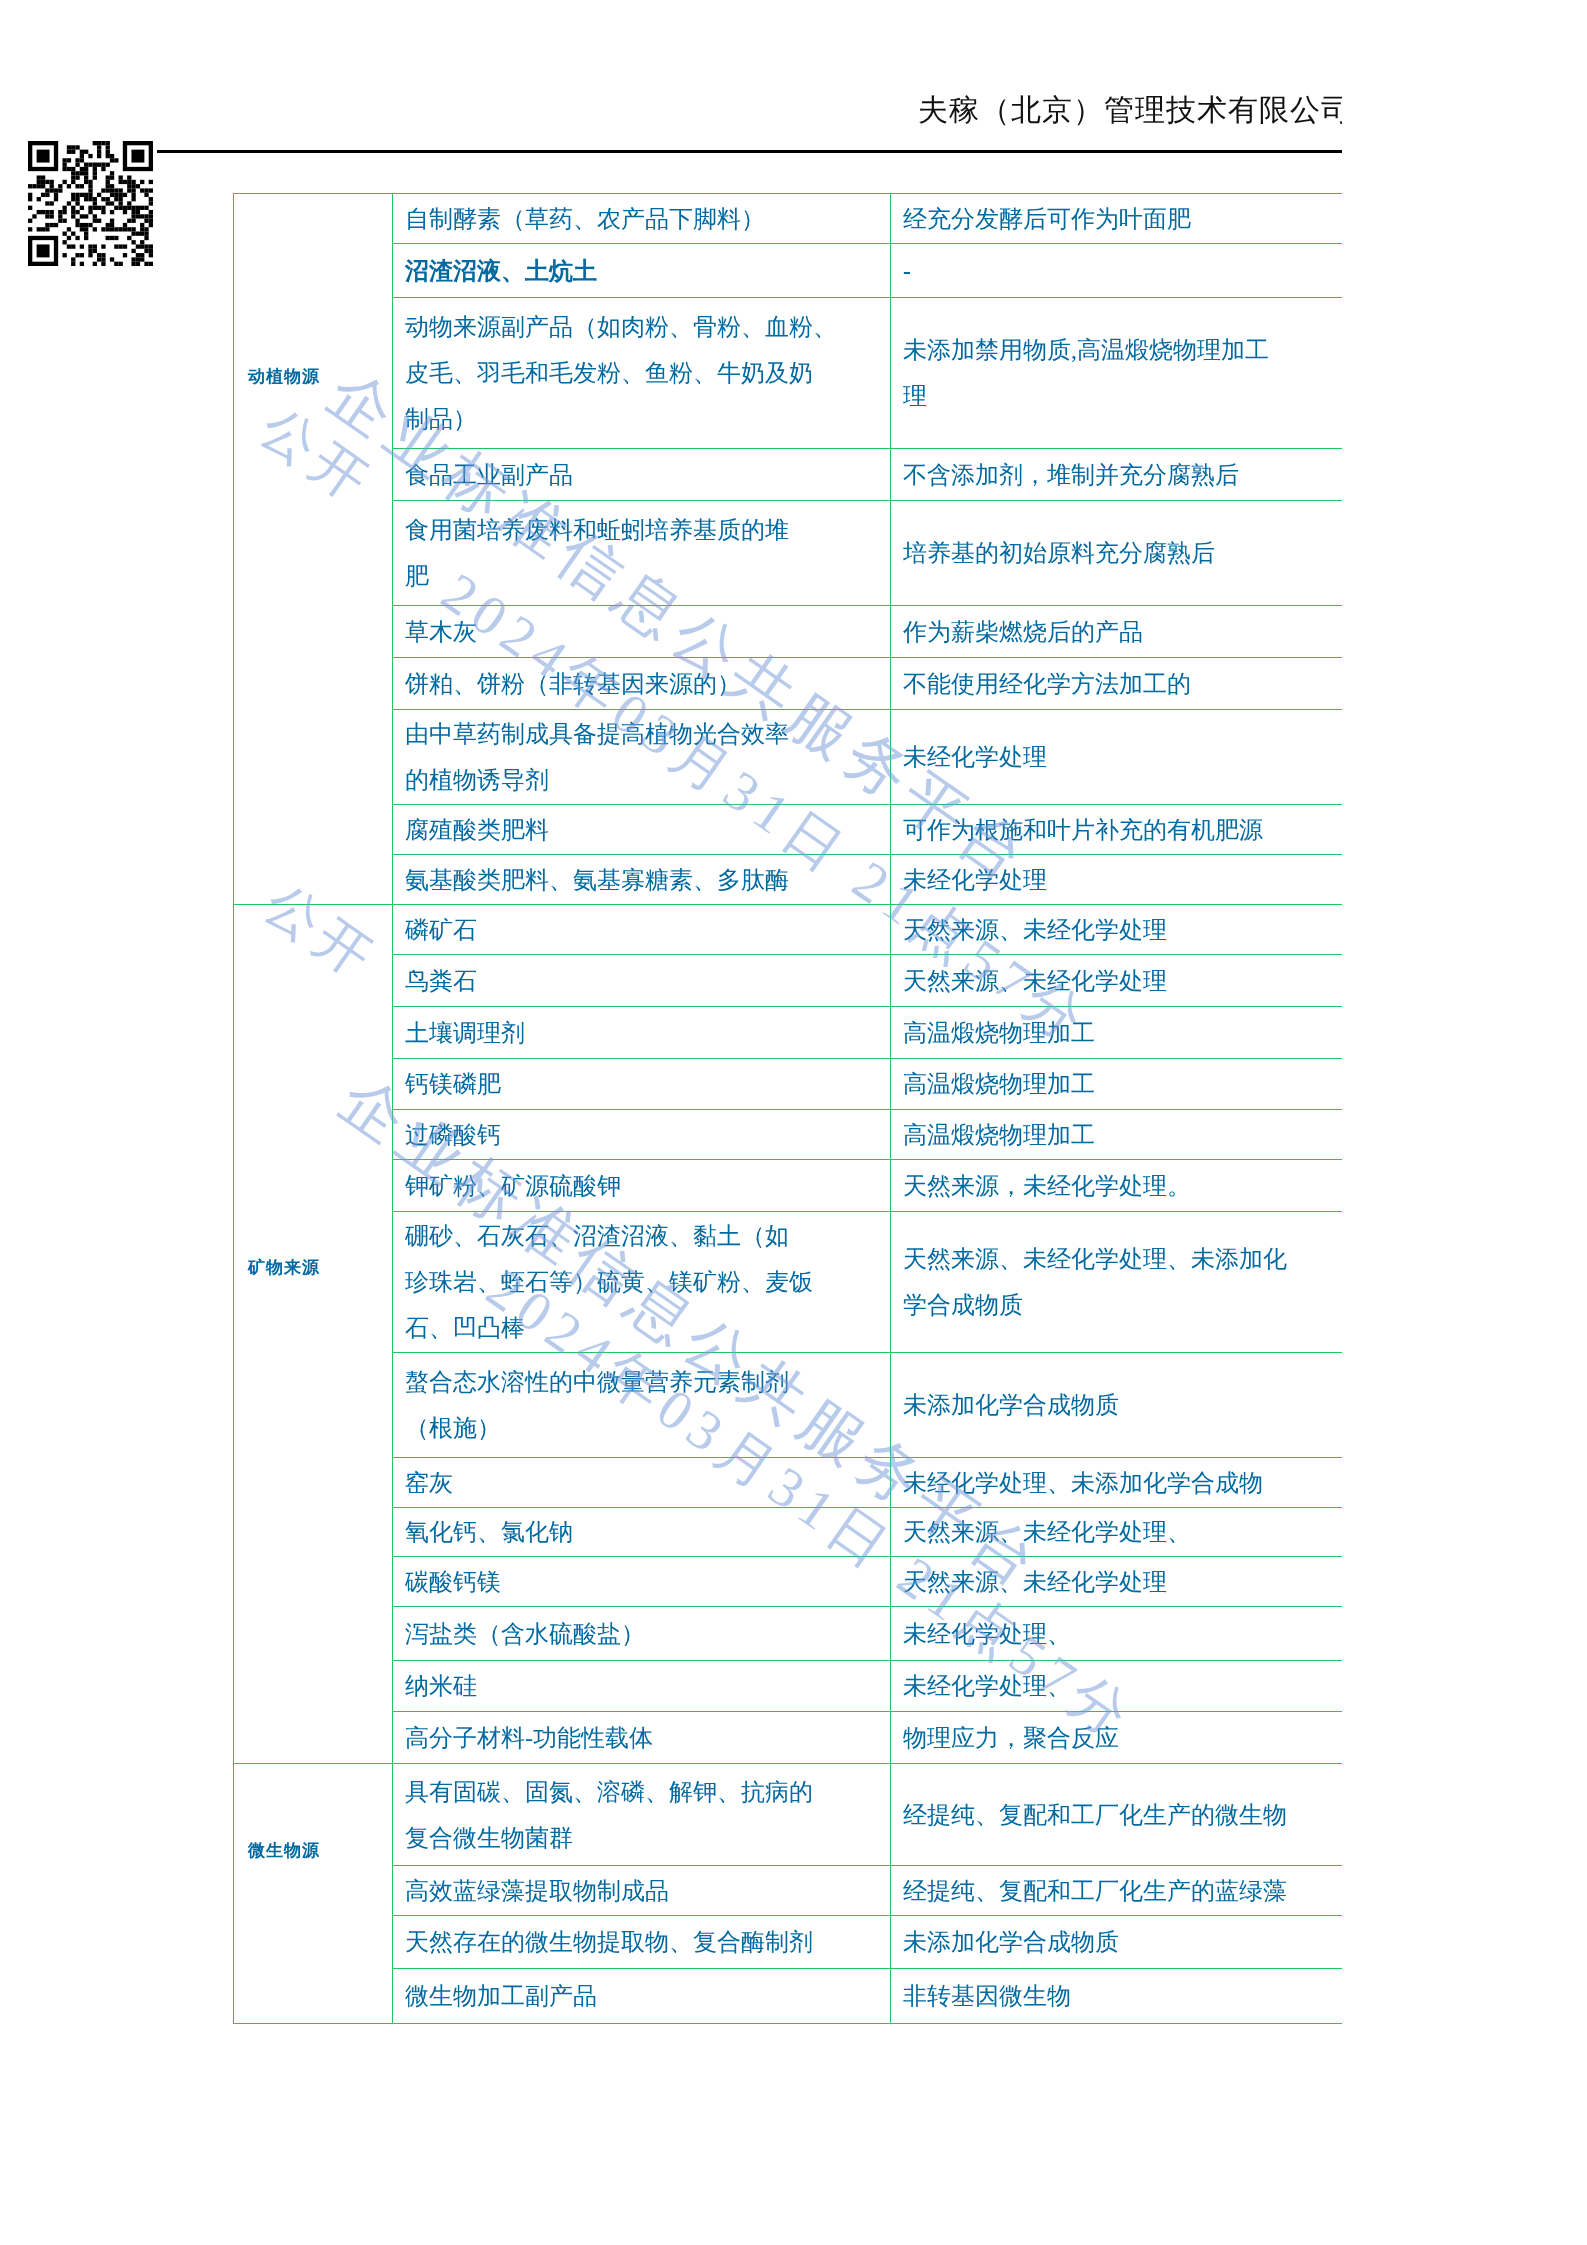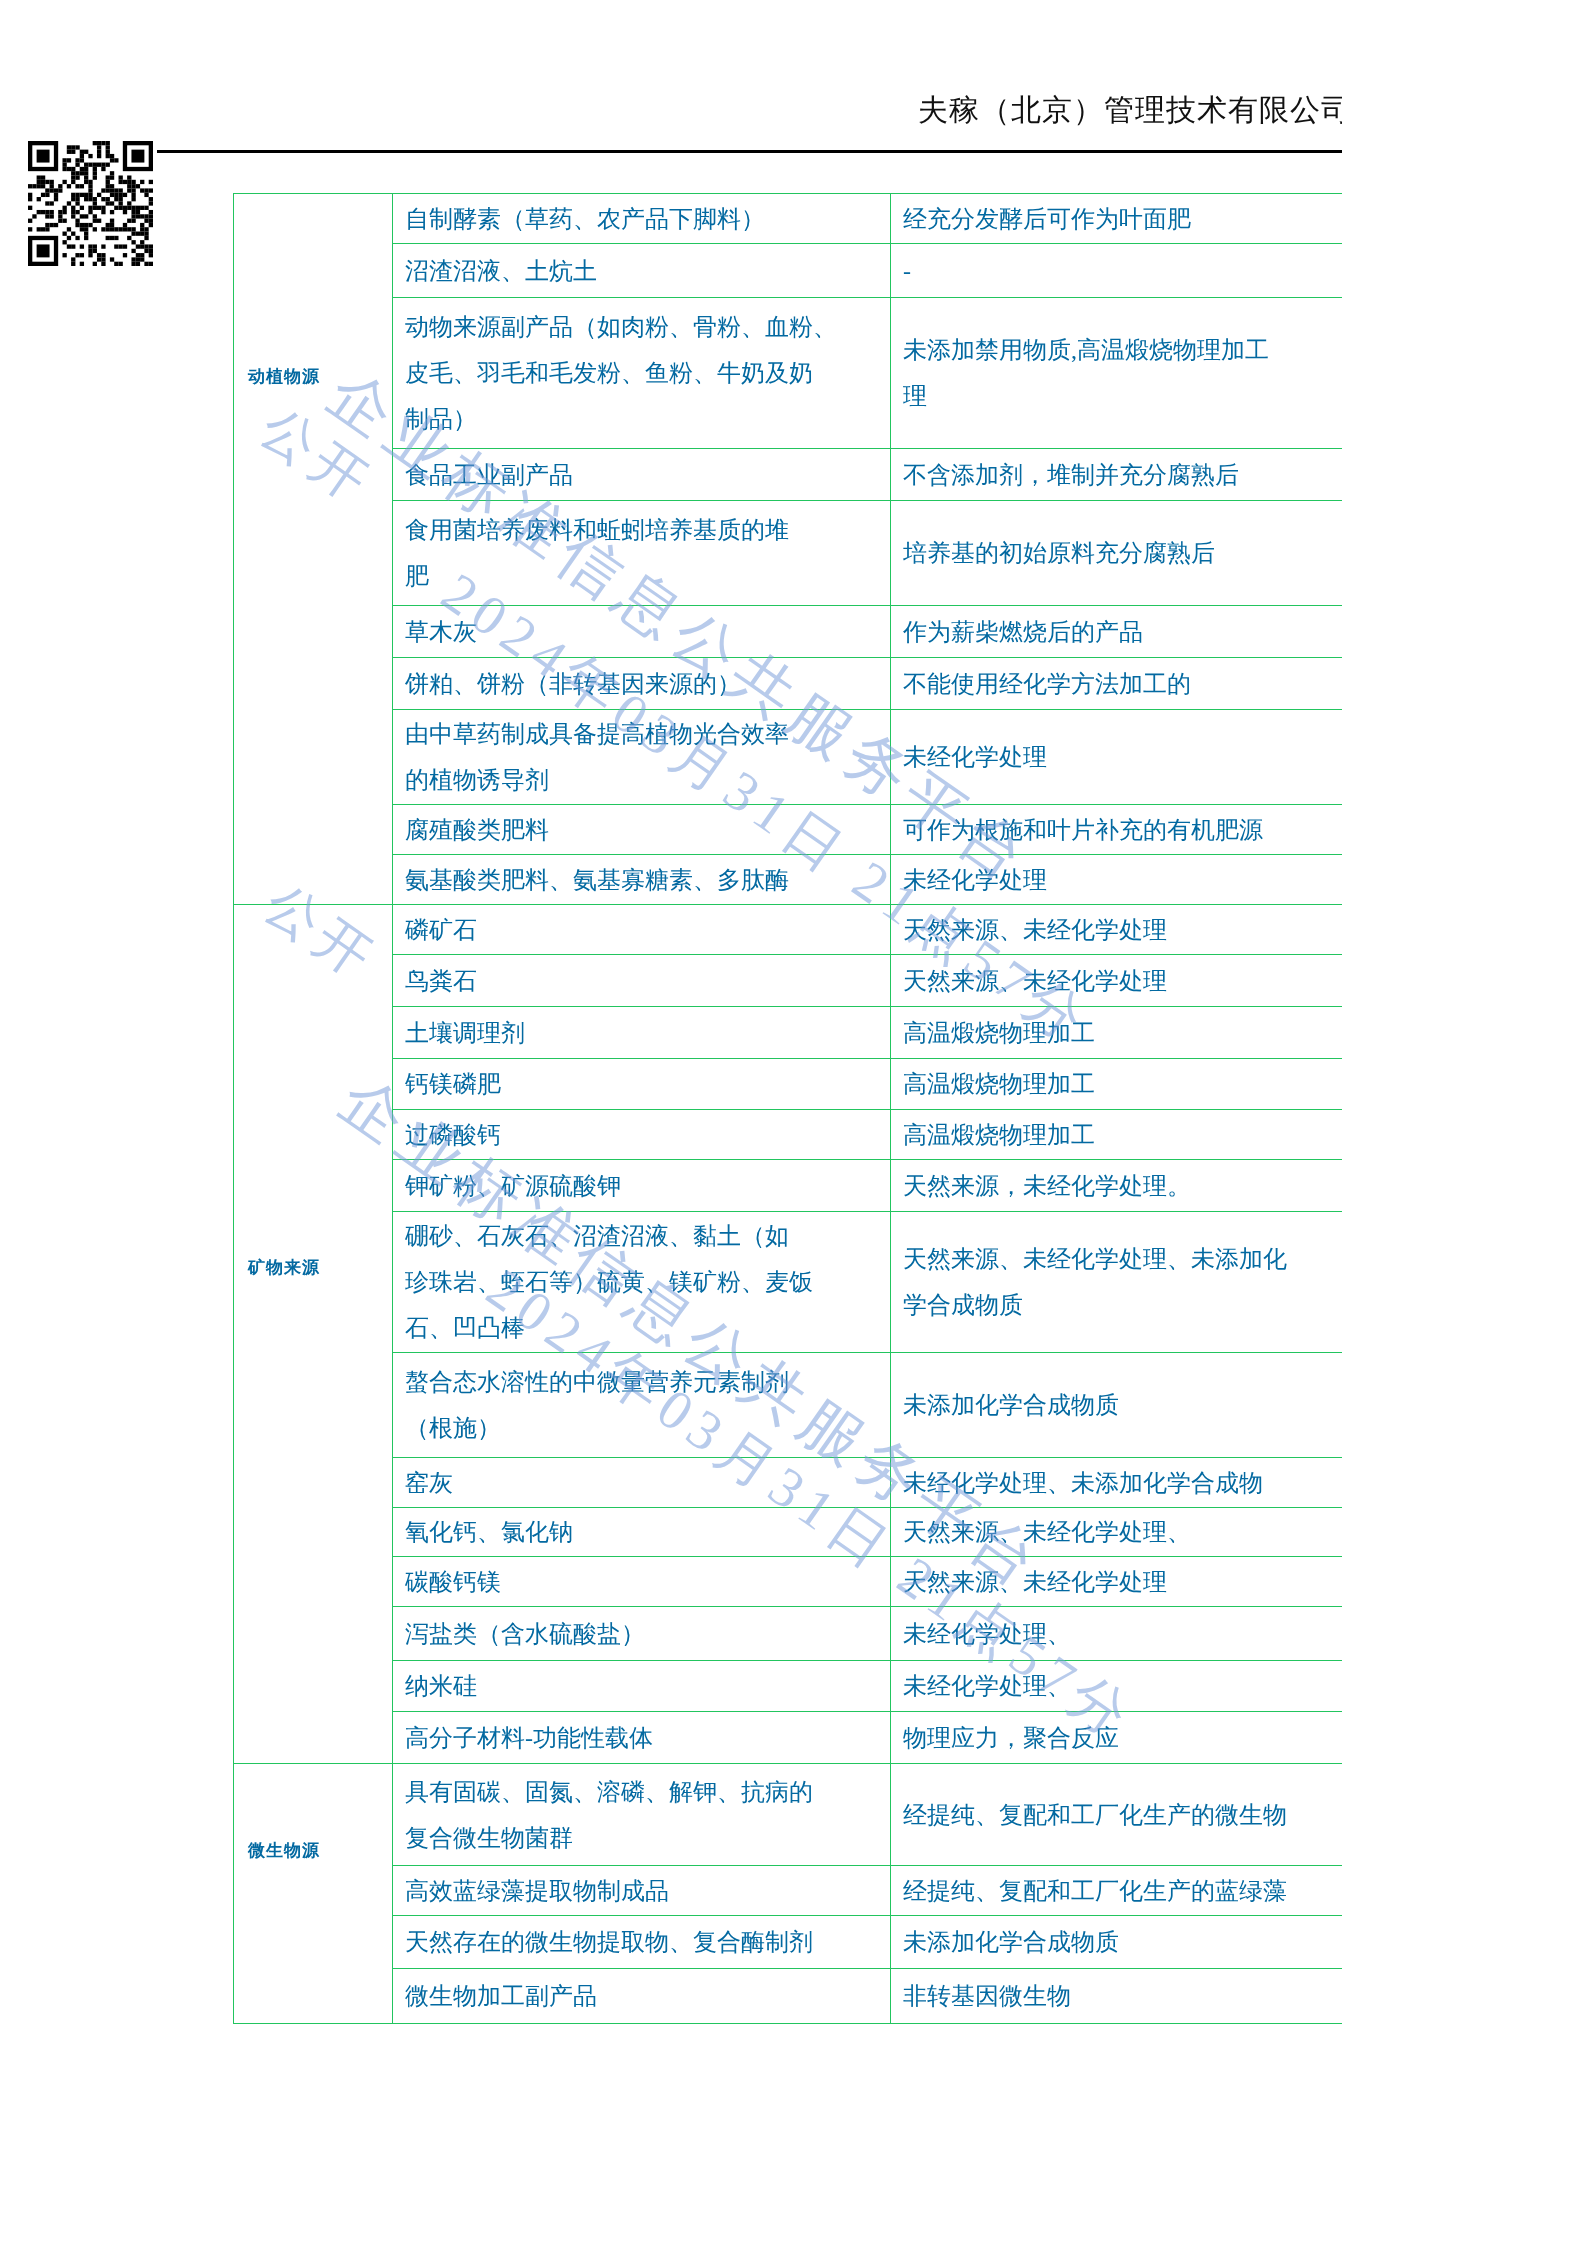--- a/index.html
+++ b/index.html
@@ -366,21 +366,21 @@
       <col style="width:159px">
         <col style="width:498px">
         <col style="width:462px">
     </colgroup>
     <tbody id="table-body">
         <tr style="height: 50px;">
           <td class="section-cell s0" rowspan="10">动植物源</td>
           <td>自制酵素（草药、农产品下脚料）</td>
           <td>经充分发酵后可作为叶面肥</td>
         </tr>
-        <tr style="height: 54px;">
+        <tr style="height: 54px; font-weight: bold;">
           <td>沼渣沼液、土炕土</td>
           <td>-</td>
         </tr>
         <tr style="height: 151px;">
           <td>动物来源副产品（如肉粉、骨粉、血粉、
 皮毛、羽毛和毛发粉、鱼粉、牛奶及奶
 制品）</td>
           <td>未添加禁用物质,高温煅烧物理加工
 理</td>
         </tr>

